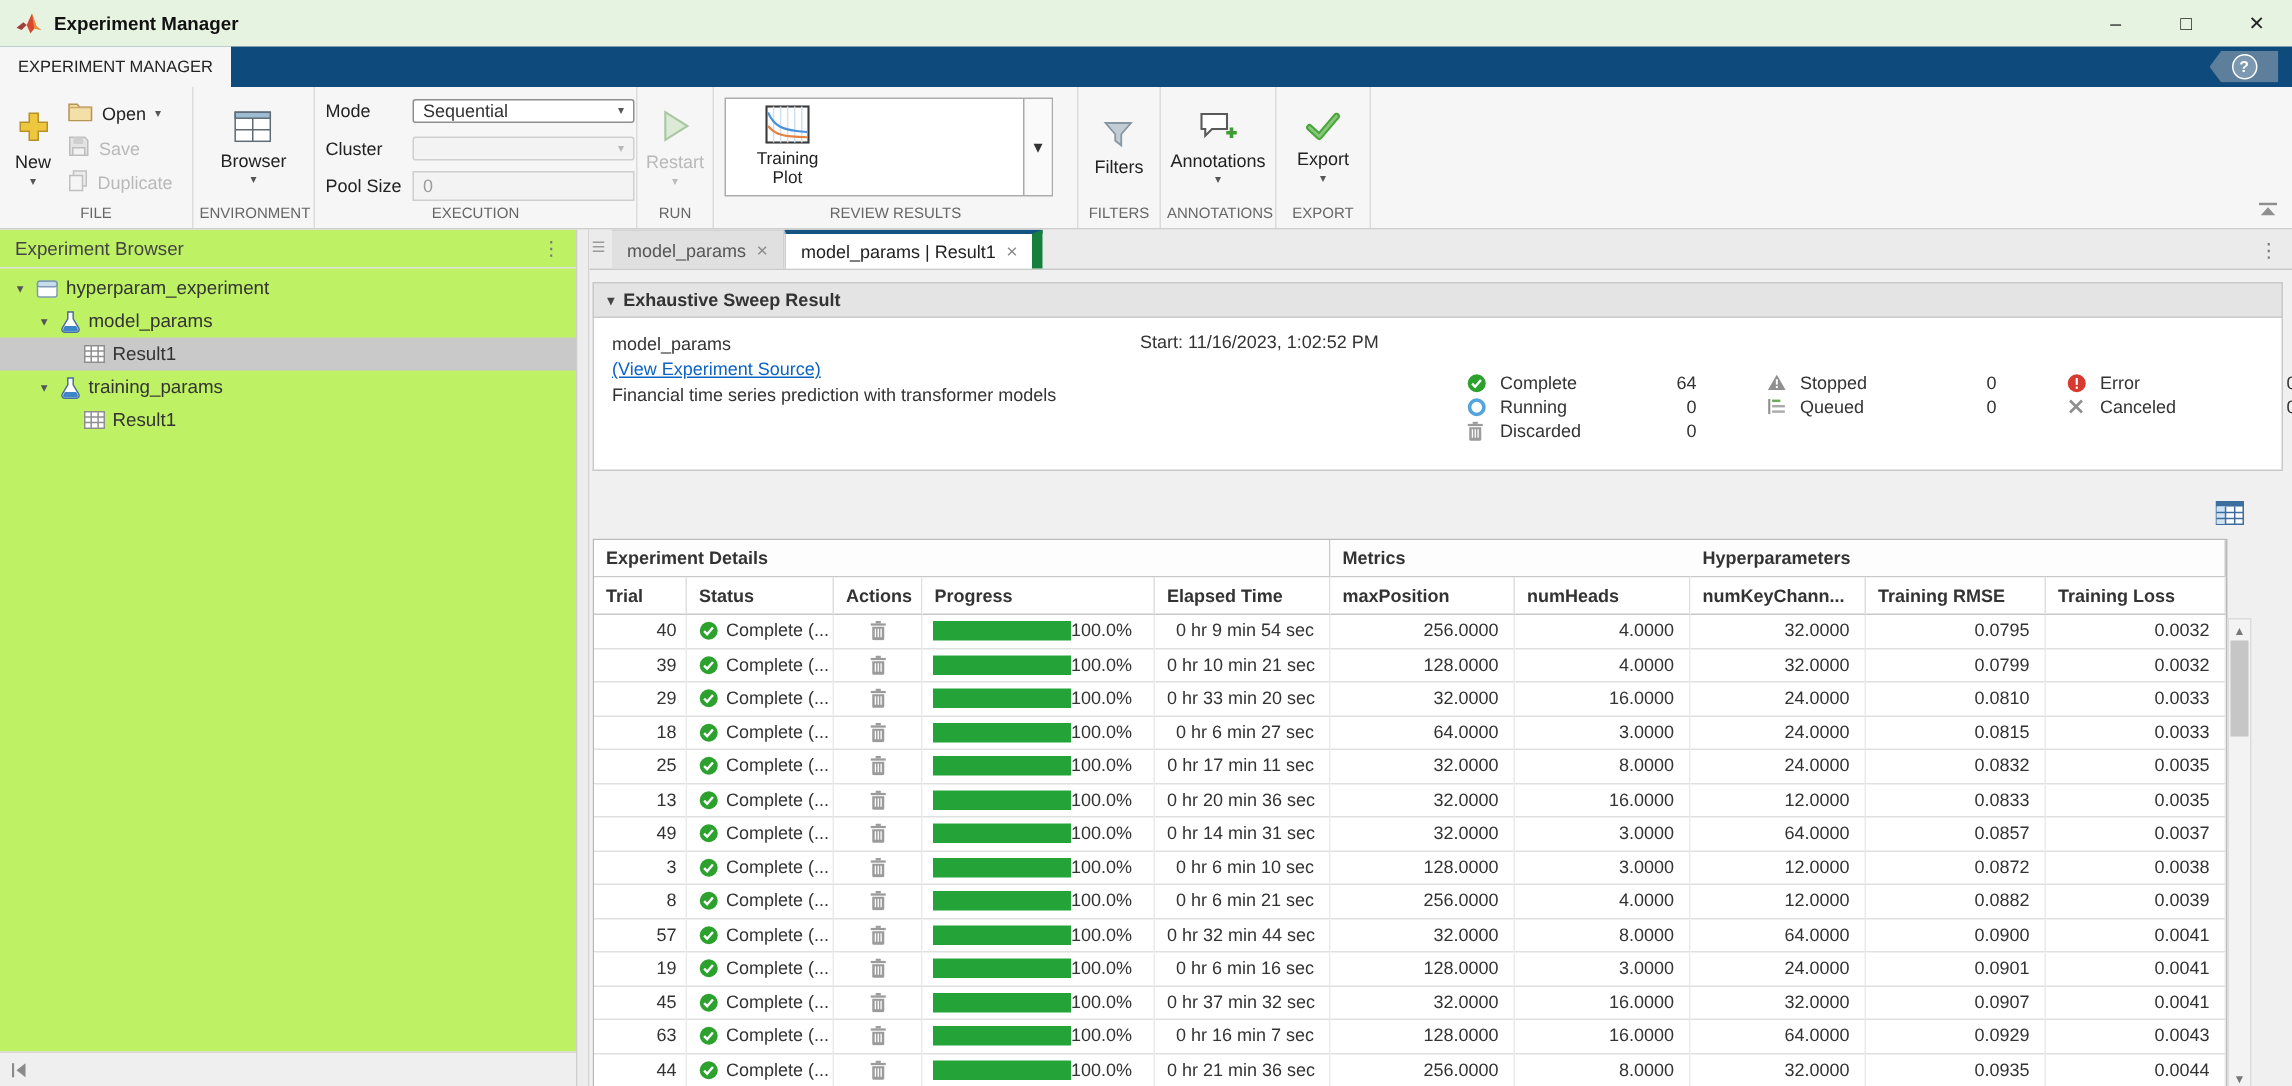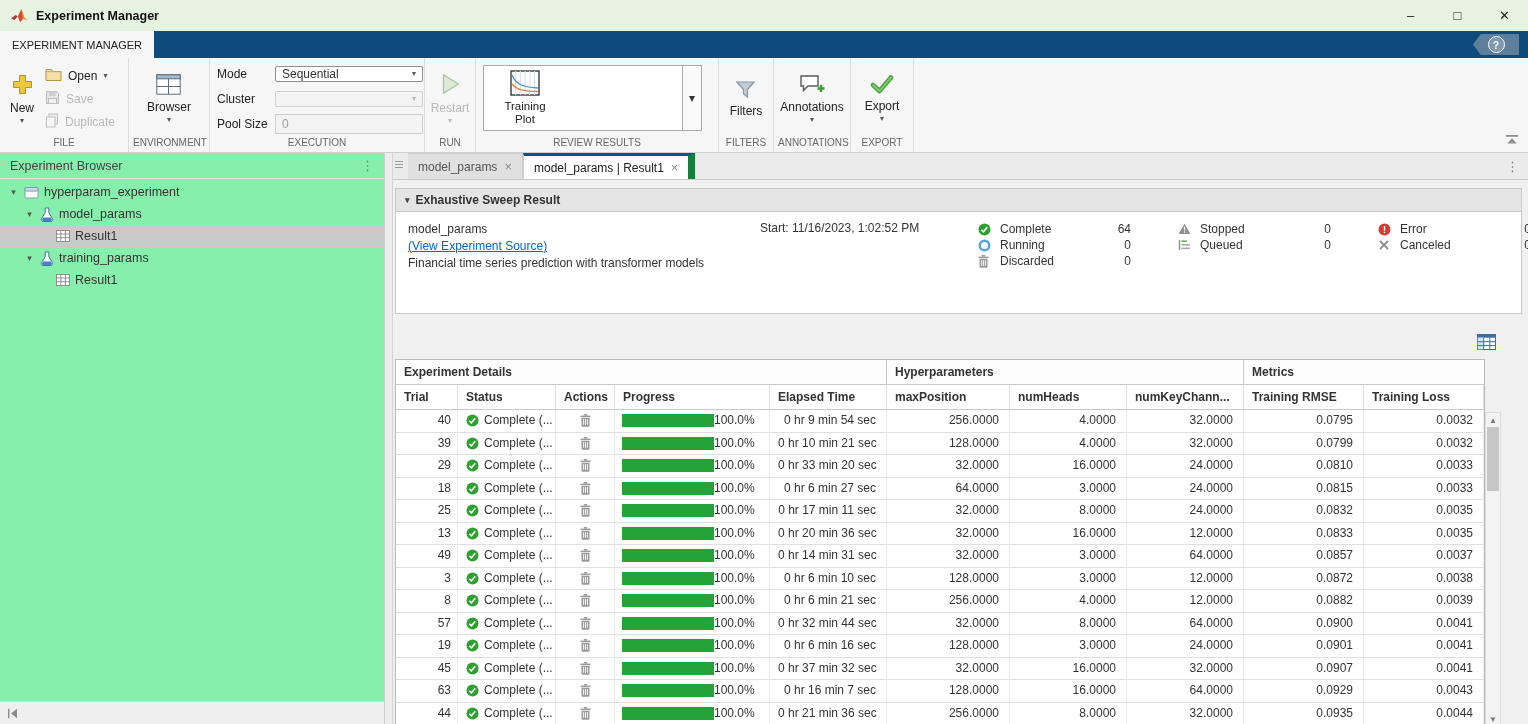--- a/index.html
+++ b/index.html
@@ -45,21 +45,21 @@
              box-sizing:border-box;padding:0 6px;font:12px "Liberation Sans",sans-serif;}
   .gallery{display:flex;border:1px solid #ababab;background:#fff;height:64px;align-self:center;}
   .gallery-item{width:82px;display:flex;flex-direction:column;align-items:center;justify-content:center;gap:1px;}
   .gallery-item .lbl{font-size:11.5px;color:#222;text-align:center;line-height:13px;white-space:pre-line;}
   .gallery-fill{width:116px;}
   .gallery-arrow{width:18px;border-left:1px solid #ababab;background:#fafafa;display:flex;align-items:center;justify-content:center;}
   .ribbon-collapse{position:absolute;right:10px;bottom:5px;}
 
   
   .workspace{flex:1;display:flex;min-height:0;}
-  .browser{width:384px;background:#86efac;display:flex;flex-direction:column;border-right:1px solid #cfcfcf;flex:none;}
+  .browser{width:384px;background:#bef264;display:flex;flex-direction:column;border-right:1px solid #cfcfcf;flex:none;}
   .browser-header{height:25px;display:flex;align-items:center;padding:0 10px;border-bottom:1px solid #e0e0e0;
                   font-size:12.5px;color:#444;flex:none;}
   .kebab{color:#777;font-size:13px;}
   .browser-header .kebab{margin-left:auto;}
   .tree{flex:1;padding-top:2px;overflow:hidden;}
   .tree-row{height:22px;display:flex;align-items:center;gap:5px;font-size:12.5px;color:#333;white-space:nowrap;}
   .tree-row.selected{background:#c9c9c9;}
   .tree-arrow{width:11px;font-size:9px;color:#555;text-align:center;flex:none;}
   .tree-ic{display:flex;align-items:center;flex:none;}
   .browser-footer{height:22px;background:#efefef;border-top:1px solid #d8d8d8;display:flex;align-items:center;
@@ -81,21 +81,21 @@
   .sec-arrow{font-size:9px;color:#444;}
   .summary-card{background:#fff;border:1px solid #c9c9c9;border-top:none;height:102px;display:flex;
                 padding:9px 12px;box-sizing:border-box;flex:none;}
   .card-left{width:352px;line-height:17px;flex:none;}
   .link{color:#0b63c5;text-decoration:underline;cursor:pointer;}
   .card-mid{width:218px;flex:none;}
   .card-right{flex:1;min-width:0;padding-right:4px;}
   .prog-row{display:flex;align-items:center;gap:10px;margin-top:2px;}
   .prog-track{flex:1;height:13px;background:#24a339;}
   .trials{width:72px;text-align:right;white-space:nowrap;}
-  .status-cols{display:flex;margin-top:0;}
+  .status-cols{display:flex;margin-top:26px;}
   .status-col{width:200px;flex:none;}
   .status-col:last-child{flex:1;}
   .status-item{display:grid;grid-template-columns:22px 95px 36px;align-items:center;height:16px;}
   .status-item .val{text-align:right;}
   .status-item .ic{display:flex;align-items:center;}
 
   .table-tools{height:20px;display:flex;justify-content:flex-end;padding-right:26px;margin-top:20px;flex:none;}
   .table-wrap{display:flex;margin-top:5px;flex:1;overflow:hidden;align-items:flex-start;}
   .grid-table{display:grid;grid-template-columns:62px 98px 59px 155px 117px 123px 117px 117px 120px 120px;
               align-content:start;background:#fff;border:1px solid #b9b9b9;flex:none;}
@@ -516,22 +516,22 @@
                 <rect x="0.5" y="0.5" width="18" height="3.2" fill="#3c6e9f"></rect>
                 <rect x="0.7" y="3.7" width="6" height="11.6" fill="#cfe3f5"></rect>
                 <path d="M6.7 3.7v11.8M12.8 3.7v11.8M0.5 7.7h18M0.5 11.6h18" stroke="#3c6e9f"></path>
               </svg>
           </span>
         </div>
 
         <div class="table-wrap">
           <div class="grid-table" id="table">
               <div class="gh" style="grid-column: span 5;">Experiment Details</div>
+              <div class="gh last" style="grid-column: span 2;">Metrics</div>
               <div class="gh" style="grid-column: span 3;">Hyperparameters</div>
-              <div class="gh last" style="grid-column: span 2;">Metrics</div>
               <div class="ch">Trial</div>
               <div class="ch">Status</div>
               <div class="ch">Actions</div>
               <div class="ch">Progress</div>
               <div class="ch">Elapsed Time</div>
               <div class="ch">maxPosition</div>
               <div class="ch">numHeads</div>
               <div class="ch">numKeyChann...</div>
               <div class="ch">Training RMSE</div>
               <div class="ch">Training Loss</div>

